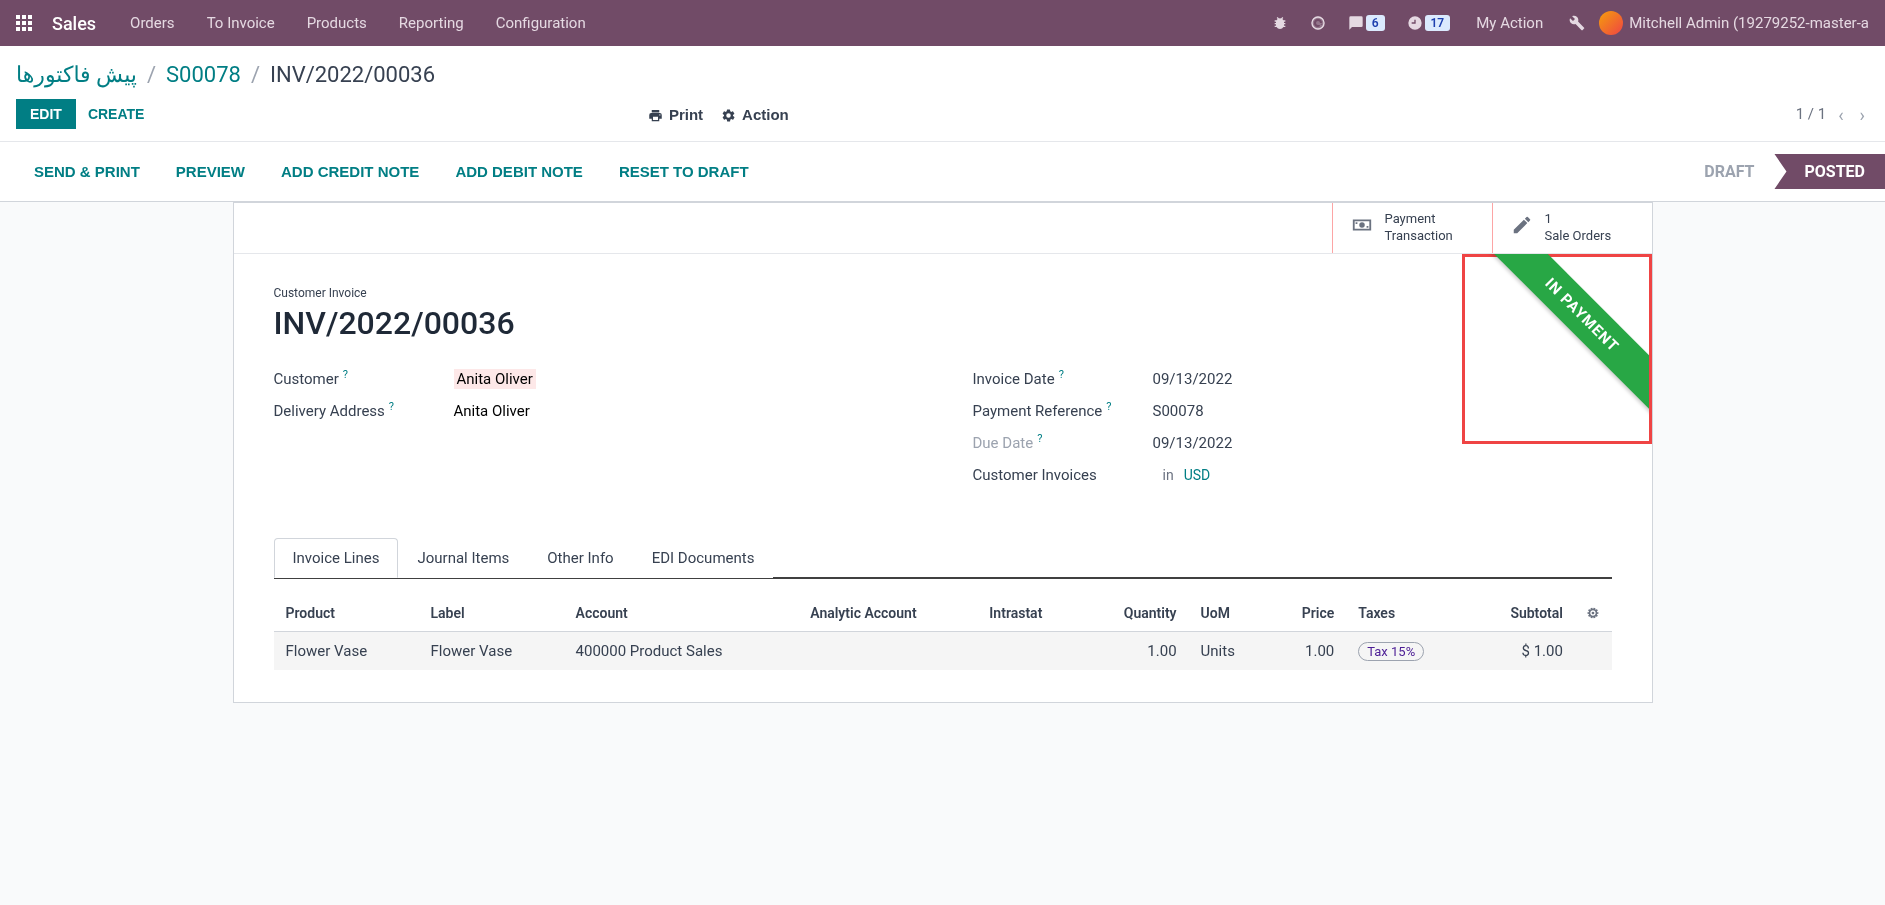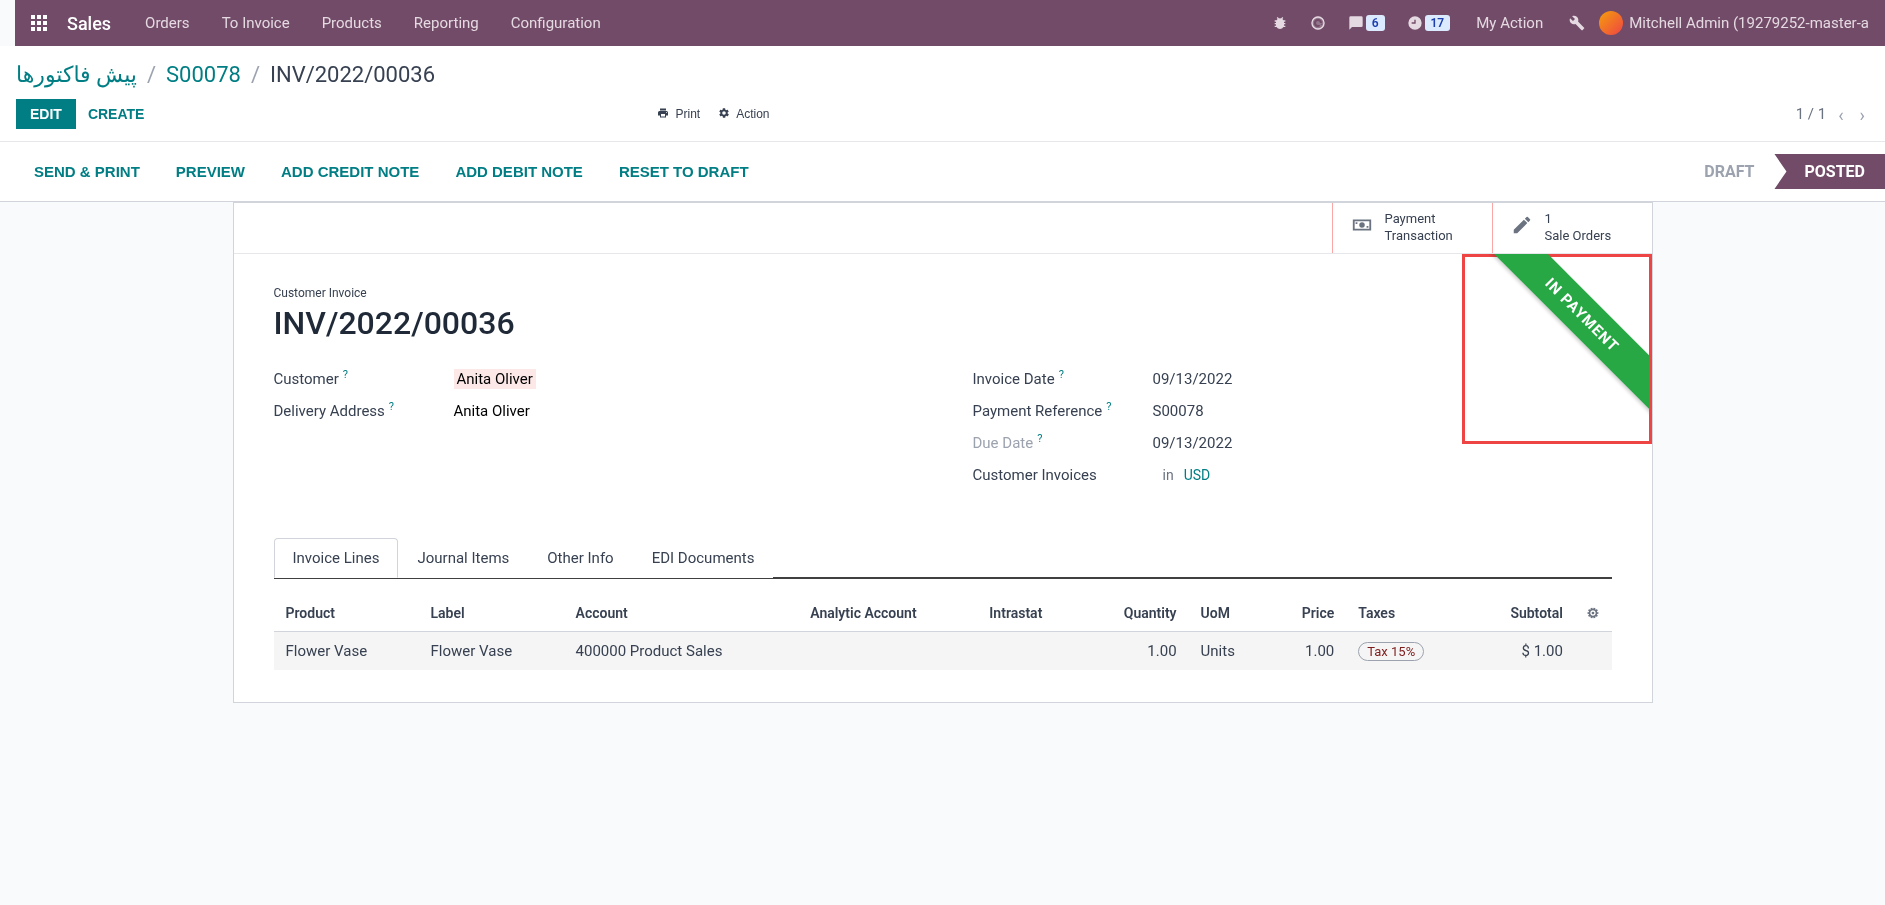--- a/index.html
+++ b/index.html
@@ -1,18 +1,18 @@
 <!DOCTYPE html>
 <html><head>
 <meta charset="utf-8">
 <style>
 * { margin: 0; padding: 0; box-sizing: border-box; }
 body { font-family: -apple-system, BlinkMacSystemFont, "Segoe UI", Roboto, sans-serif; font-size: 14px; color: #374151; background: #f9fafb; }
 
-.topbar { background: #714B67; color: #fff; height: 46px; display: flex; align-items: center; padding: 0 8px; margin-left: 15px; }
+.topbar { background: #714B67; color: #fff; height: 46px; display: flex; align-items: center; padding: 0 8px; }
 .topbar-left { display: flex; align-items: center; gap: 4px; }
 .apps-icon { width: 32px; height: 32px; display: flex; align-items: center; justify-content: center; cursor: pointer; }
 .apps-grid { display: grid; grid-template-columns: repeat(3, 4px); grid-template-rows: repeat(3, 4px); gap: 2px; }
 .apps-grid span { background: #fff; width: 4px; height: 4px; }
 .brand { font-size: 18px; font-weight: 500; color: #fff; padding: 0 16px 0 8px; }
 .nav-item { color: #e5d9e2; padding: 0 14px; font-size: 15px; cursor: pointer; height: 46px; display: flex; align-items: center; }
 .topbar-right { margin-left: auto; display: flex; align-items: center; gap: 6px; }
 .topbar-icon { padding: 0 8px; cursor: pointer; display: flex; align-items: center; color: #e5d9e2; font-size: 16px; }
 .badge { background: #dbeafe; color: #1e40af; border-radius: 3px; padding: 1px 6px; font-size: 12px; font-weight: 600; margin-left: 2px; }
 .company { color: #e5d9e2; padding: 0 12px; font-size: 15px; }
@@ -22,21 +22,21 @@
 .control-panel { background: #fff; border-bottom: 1px solid #d1d5db; }
 .breadcrumb-row { display: flex; align-items: center; padding: 16px 16px 8px; }
 .breadcrumb { display: flex; align-items: center; gap: 10px; font-size: 22px; }
 .breadcrumb a { color: #017e84; text-decoration: none; cursor: pointer; }
 .breadcrumb .sep { color: #9ca3af; }
 .breadcrumb .current { color: #374151; }
 .actions-row { display: flex; align-items: center; padding: 4px 16px 12px; }
 .btn-edit { background: #017e84; color: #fff; border: none; padding: 7px 14px; font-size: 14px; font-weight: 600; cursor: pointer; margin-right: 12px; }
 .btn-create { background: none; border: none; color: #017e84; font-size: 14px; font-weight: 600; cursor: pointer; }
 .center-actions { margin: 0 auto; display: flex; gap: 18px; }
-.center-btn { background: none; border: none; color: #374151; font-size: 12px; cursor: pointer; display: flex; align-items: flex-start; gap: 6px; }
+.center-btn { background: none; border: none; color: #374151; font-size: 15px; cursor: pointer; display: flex; align-items: flex-end; gap: 6px; font-weight: bold; }
 .pager { margin-left: auto; display: flex; align-items: center; gap: 8px; }
 .pager-text { font-size: 15px; color: #6b7280; }
 .pager-arrow { cursor: pointer; color: #9ca3af; font-size: 18px; padding: 4px; }
 
 .statusbar-row { display: flex; align-items: center; padding: 12px 0 12px 16px; border-top: 1px solid #e5e7eb; }
 .status-action { background: none; border: none; color: #017e84; font-size: 15px; font-weight: 700; padding: 0 18px; cursor: pointer; }
 .status-stages { margin-left: auto; display: flex; align-items: center; }
 .stage { padding: 8px 20px; font-size: 16px; font-weight: 700; position: relative; }
 .stage-draft { color: #9ca3af; }
 .stage-posted { background: #714B67; color: #fff; padding-left: 30px; clip-path: polygon(0 0, 100% 0, 100% 100%, 0 100%, 12px 50%); }
@@ -69,21 +69,21 @@
 .journal-in { color: #6b7280; margin: 0 10px; }
 
 .tabs { display: flex; border-bottom: 2px solid #404040; margin-top: 40px; }
 .tab { padding: 10px 18px; font-size: 15px; color: #374151; border: 1px solid transparent; cursor: pointer; background: #fff; margin-bottom: -1px; }
 .tab.active { border: 1px solid #d1d5db; border-bottom-color: #fff; border-radius: 4px 4px 0 0; }
 
 .invoice-table { width: 100%; border-collapse: collapse; margin-top: 16px; }
 .invoice-table th { text-align: left; font-size: 14px; font-weight: 600; color: #374151; padding: 10px 12px; border-bottom: 1px solid #d1d5db; }
 .invoice-table th.right, .invoice-table td.right { text-align: right; }
 .invoice-table td { padding: 10px 12px; font-size: 15px; background: #f5f5f5; }
-.tax-pill { border: 1px solid #9ca3af; border-radius: 10px; padding: 1px 8px; font-size: 13px; color: #7f1d1d; }
+.tax-pill { border: 1px solid #9ca3af; border-radius: 10px; padding: 1px 8px; font-size: 13px; color: #4c1d95; }
 .settings-th { width: 30px; text-align: center; }
 .sliders-icon { display: inline-block; transform: rotate(90deg); color: #6b7280; cursor: pointer; }
 
 svg { width: 1em; height: 1em; fill: currentColor; }
 </style>
 </head>
 <body>
 
 <div class="topbar">
   <div class="topbar-left">

